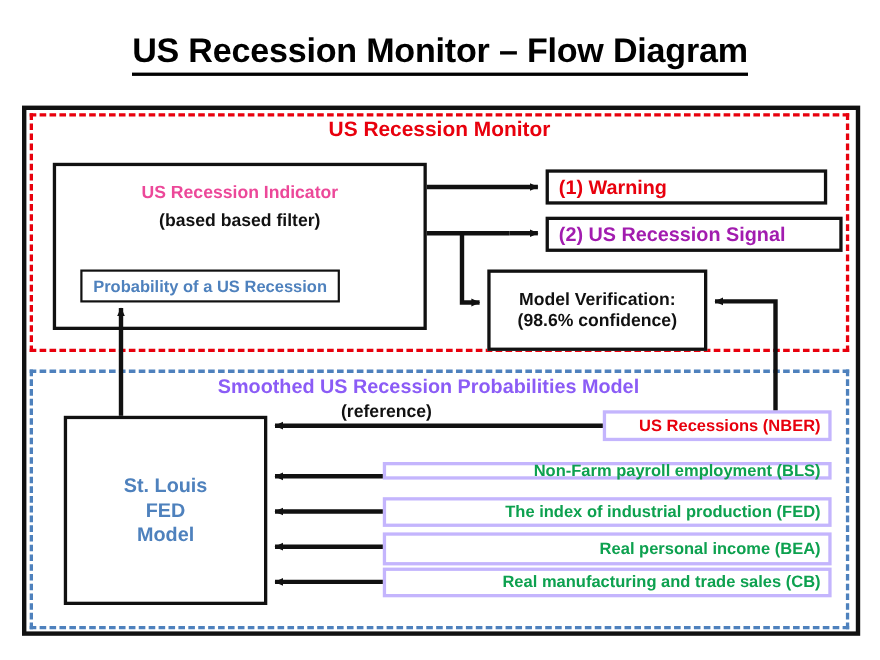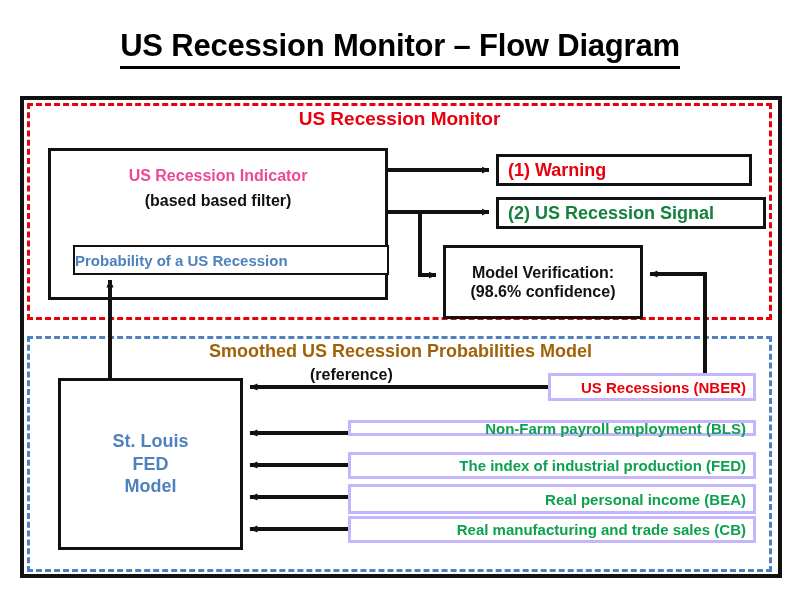--- a/index.html
+++ b/index.html
@@ -69,24 +69,24 @@
     font-size: 19px;
     white-space: nowrap;
   }
   #monitor-header {
     left: 27px;
     top: 108px;
     width: 745px;
     color: #e8000d;
   }
   #model-header {
-    left: 28px;
+    left: 17px;
     top: 341px;
     width: 745px;
-    color: #a16207;
+    color: #8b5cf6;
     font-size: 18px;
   }
 
   
   .box {
     position: absolute;
     border: 3px solid #111111;
     background: #ffffff;
     box-sizing: border-box;
     display: flex;
@@ -113,27 +113,28 @@
   }
   #indicator-subtitle {
     color: #111111;
     font-size: 16px;
     margin-top: 7px;
   }
   #probability-box {
     position: absolute;
     left: 22px;
     top: 94px;
-    width: 316px;
+    width: 236px;
     height: 30px;
     border: 2.5px solid #111111;
     background: #ffffff;
     box-sizing: border-box;
     display: flex;
     align-items: center;
+    justify-content: center;
     color: #4e81bd;
     font-weight: bold;
     font-size: 15px;
   }
 
   
   #warning-box {
     left: 496px;
     top: 154px;
     width: 256px;
@@ -143,21 +144,21 @@
     color: #e8000d;
     font-size: 18px;
   }
   #signal-box {
     left: 496px;
     top: 197px;
     width: 270px;
     height: 32px;
     align-items: flex-start;
     padding-left: 9px;
-    color: #15803d;
+    color: #a21caf;
     font-size: 18px;
   }
   #verification-box {
     left: 443px;
     top: 245px;
     width: 200px;
     height: 74px;
     color: #111111;
     font-size: 16px;
     line-height: 1.2;

